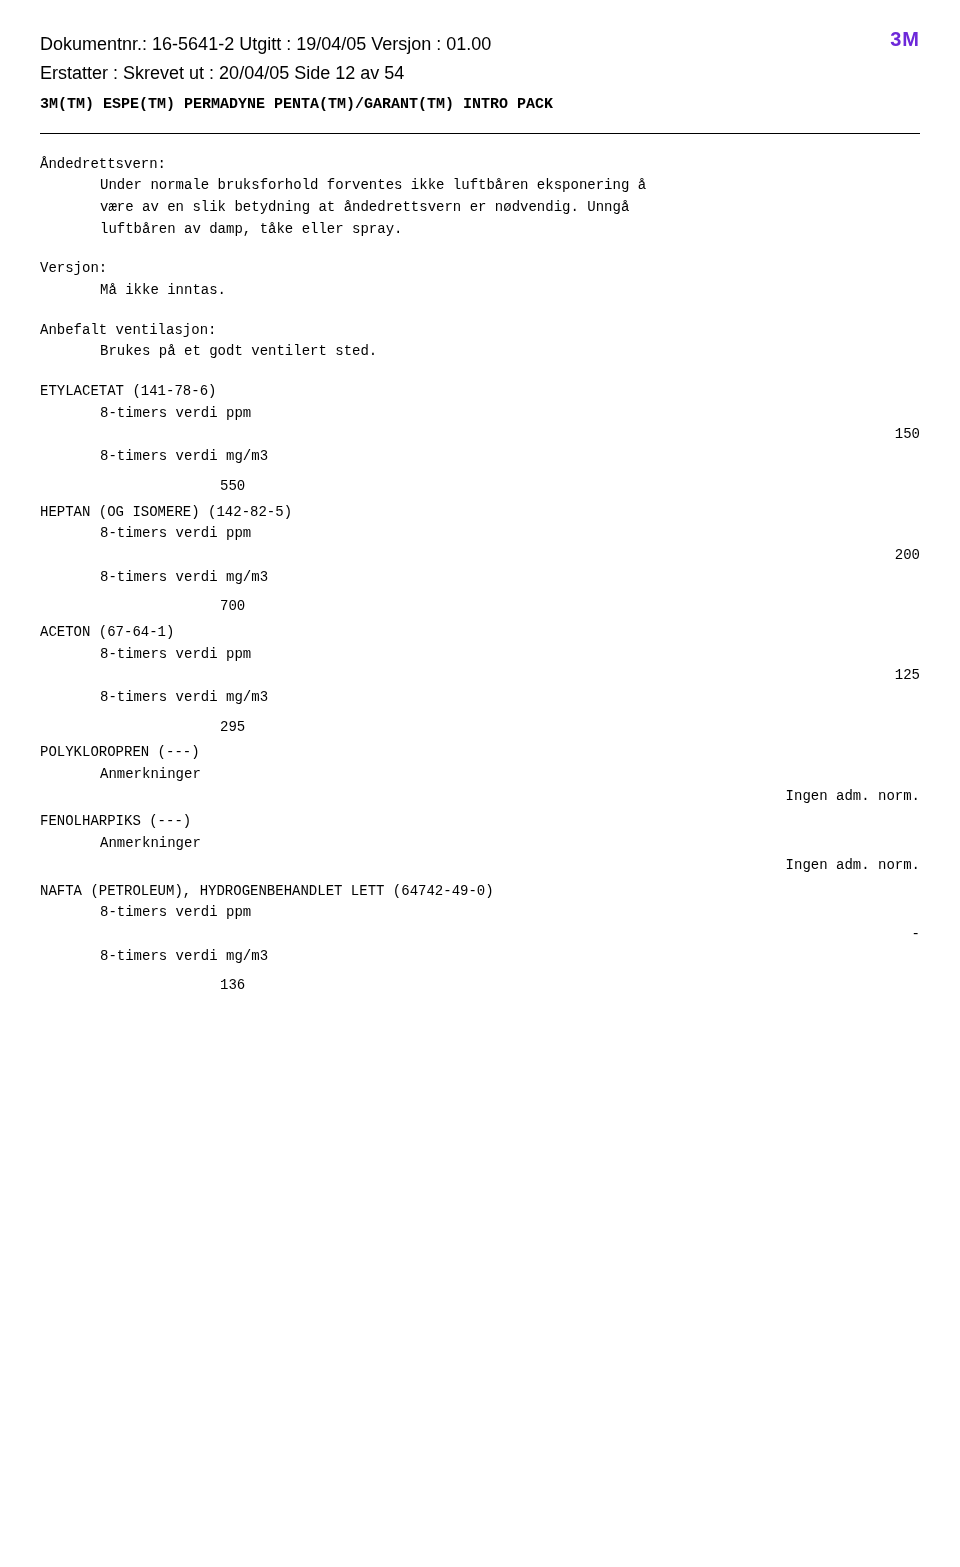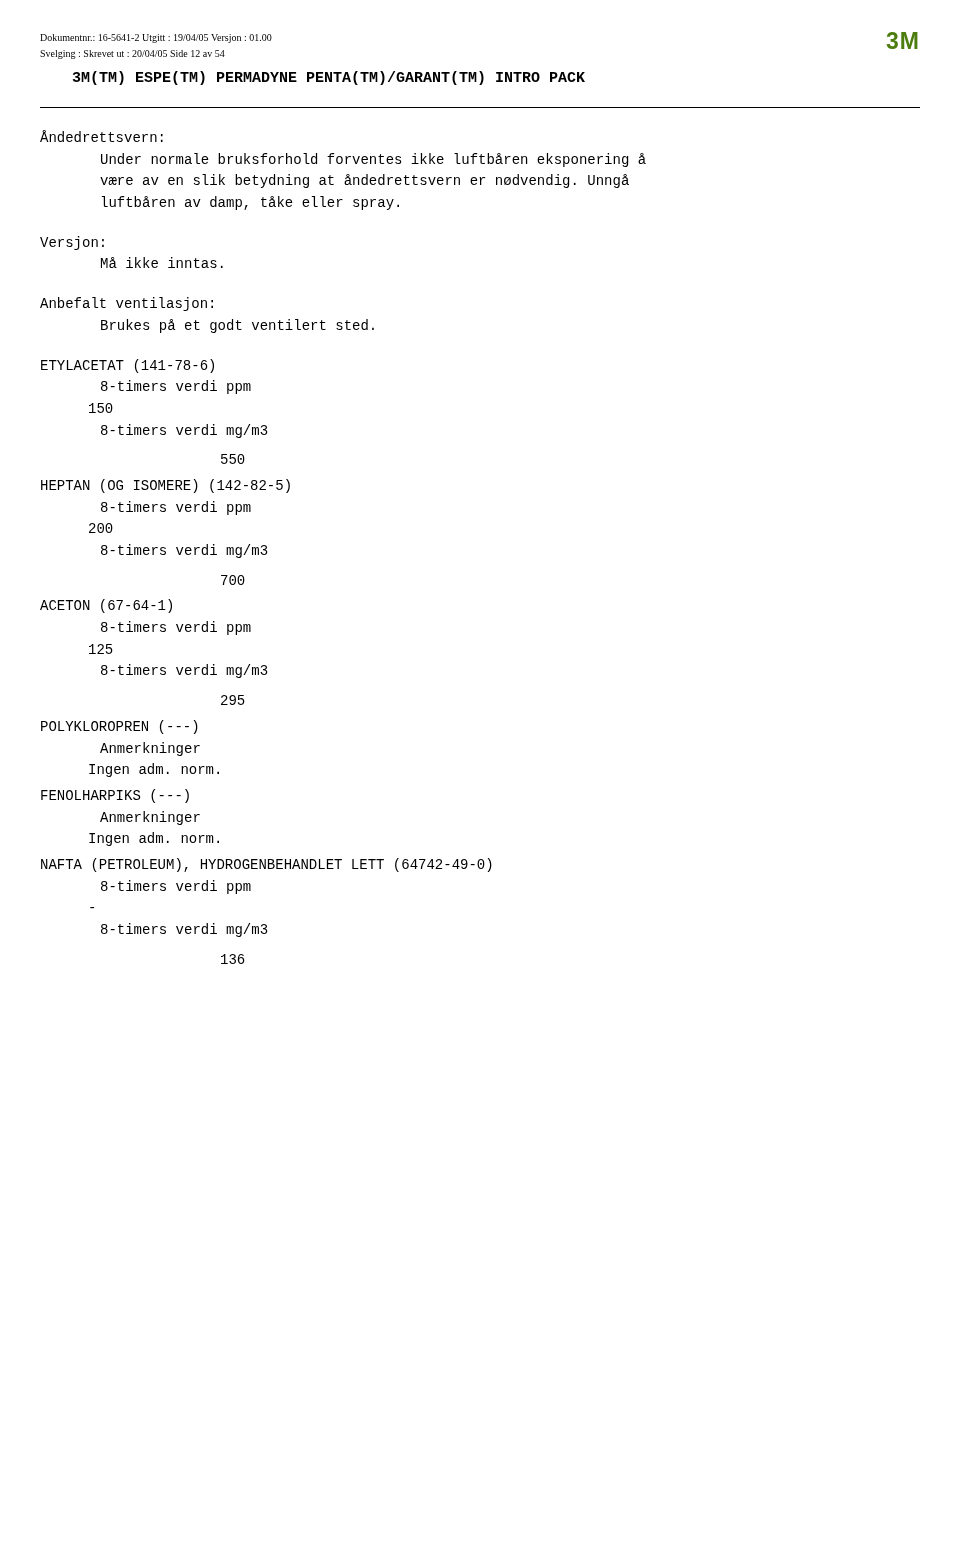--- a/index.html
+++ b/index.html
@@ -22,40 +22,39 @@
       min-height: 1567px;
       background: #ffffff;
       padding: 30px 40px;
       position: relative;
     }
 
     .logo-3m {
       position: absolute;
       top: 28px;
       right: 40px;
-      font-size: 23px;
+      font-size: 20px;
       font-weight: bold;
-      color: #4d7c0f;
+      color: #6d28d9;
       font-family: Arial, sans-serif;
       letter-spacing: 1px;
     }
 
     .doc-header {
-      font-family: Liberation Serif, serif;
-      font-size: 10px;
+      font-family: Liberation Sans, sans-serif;
+      font-size: 18px;
       line-height: 1.6;
     }
 
     .doc-title {
       font-family: 'Courier New', Courier, monospace;
       font-size: 15px;
       font-weight: bold;
       margin-top: 8px;
       margin-bottom: 20px;
-      margin-left: 32px;
     }
 
     .divider {
       border: none;
       border-top: 1px solid #000;
       margin: 10px 0 20px 0;
     }
 
     .content-section {
       margin-top: 10px;
@@ -64,20 +63,21 @@
     .section-block {
       margin-bottom: 18px;
     }
 
     .indented {
       margin-left: 60px;
     }
 
     .indented-2 {
       margin-left: 48px;
+      text-align: right;
     }
 
     .indented-3 {
       margin-left: 180px;
       margin-top: 8px;
     }
 
     .line {
       font-family: 'Courier New', Courier, monospace;
       font-size: 14px;
@@ -104,21 +104,21 @@
     <div>
       <span>Dokumentnr.:</span>
       <span>     </span>
       <span>16-5641-2 Utgitt</span>
       <span>   </span>
       <span>: 19/04/05 Versjon</span>
       <span>   </span>
       <span>: 01.00</span>
     </div>
     <div>
-      <span>Svelging :</span>
+      <span>Erstatter :</span>
       <span>            </span>
       <span>Skrevet ut</span>
       <span> </span>
       <span>: 20/04/05 Side</span>
       <span>   </span>
       <span>12 av</span>
       <span>   </span>
       <span>54</span>
     </div>
   </div>

